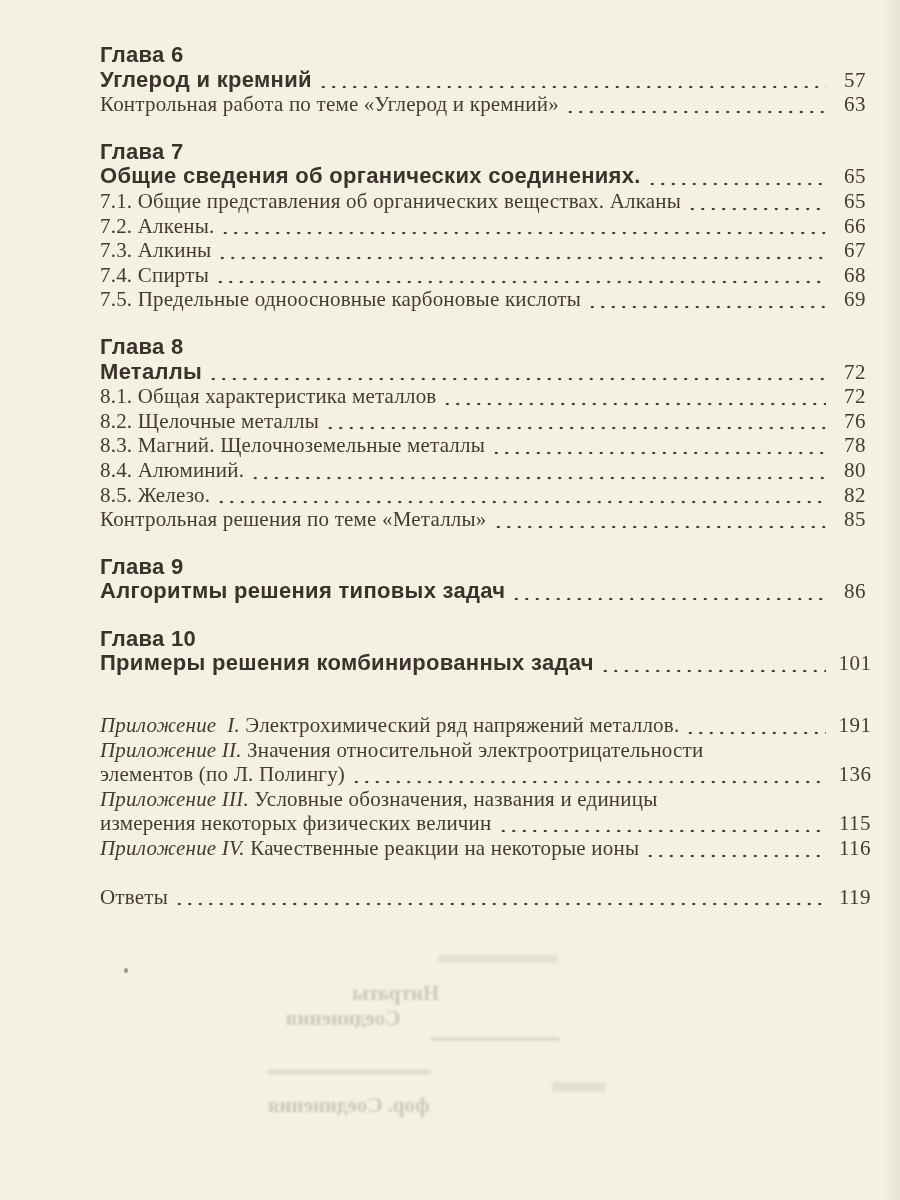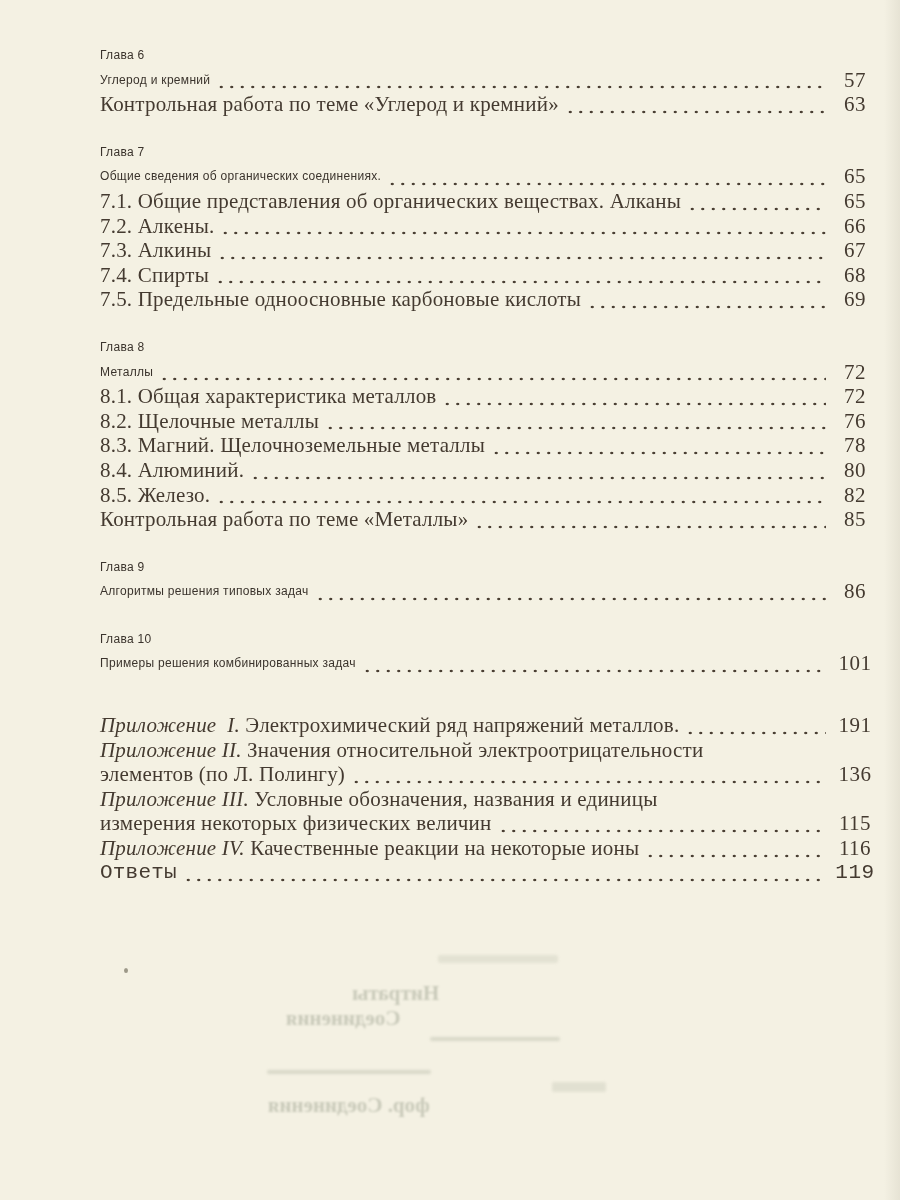--- a/index.html
+++ b/index.html
@@ -22,26 +22,26 @@
     box-sizing:border-box;
   }
   .row{
     display:flex;align-items:flex-end;
     line-height:24.6px;font-size:21px;
     letter-spacing:.2px;
   }
   .row .lbl{white-space:pre;}
   .h .lbl,.b .lbl{
     font-family:"Liberation Sans","DejaVu Sans",sans-serif;
-    font-weight:400;font-size:12px;
+    font-weight:700;font-size:22px;
     color:var(--head-ink);letter-spacing:.3px;
   }
   .mt{margin-top:23px;}
   .mt2{margin-top:37px;}
-  .mt3{font-family:Liberation Mono, monospace;}
+  .mt3{margin-top:24px;}
   .dots{
     flex:1;height:15px;
     margin:0 6px 0 4px;
     background-image:radial-gradient(circle,var(--dot-ink) 1.15px,transparent 1.6px);
     background-size:10.5px 10px;
     background-repeat:repeat-x;
     background-position:2px bottom;
   }
   .pg{
     min-width:46px;text-align:center;
@@ -159,21 +159,21 @@
     <span class="lbl">8.4. Алюминий.</span>
     <span class="dots"></span>
     <span class="pg">80</span>
   </div>
   <div class="row e">
     <span class="lbl">8.5. Железо.</span>
     <span class="dots"></span>
     <span class="pg">82</span>
   </div>
   <div class="row e">
-    <span class="lbl">Контрольная работа по теме «Металлы»</span>
+    <span class="lbl">Контрольная решения по теме «Металлы»</span>
     <span class="dots"></span>
     <span class="pg">85</span>
   </div>
 
   <div class="row h mt">
     <span class="lbl">Глава 9</span>
   </div>
   <div class="row b">
     <span class="lbl">Алгоритмы решения типовых задач</span>
     <span class="dots"></span>

